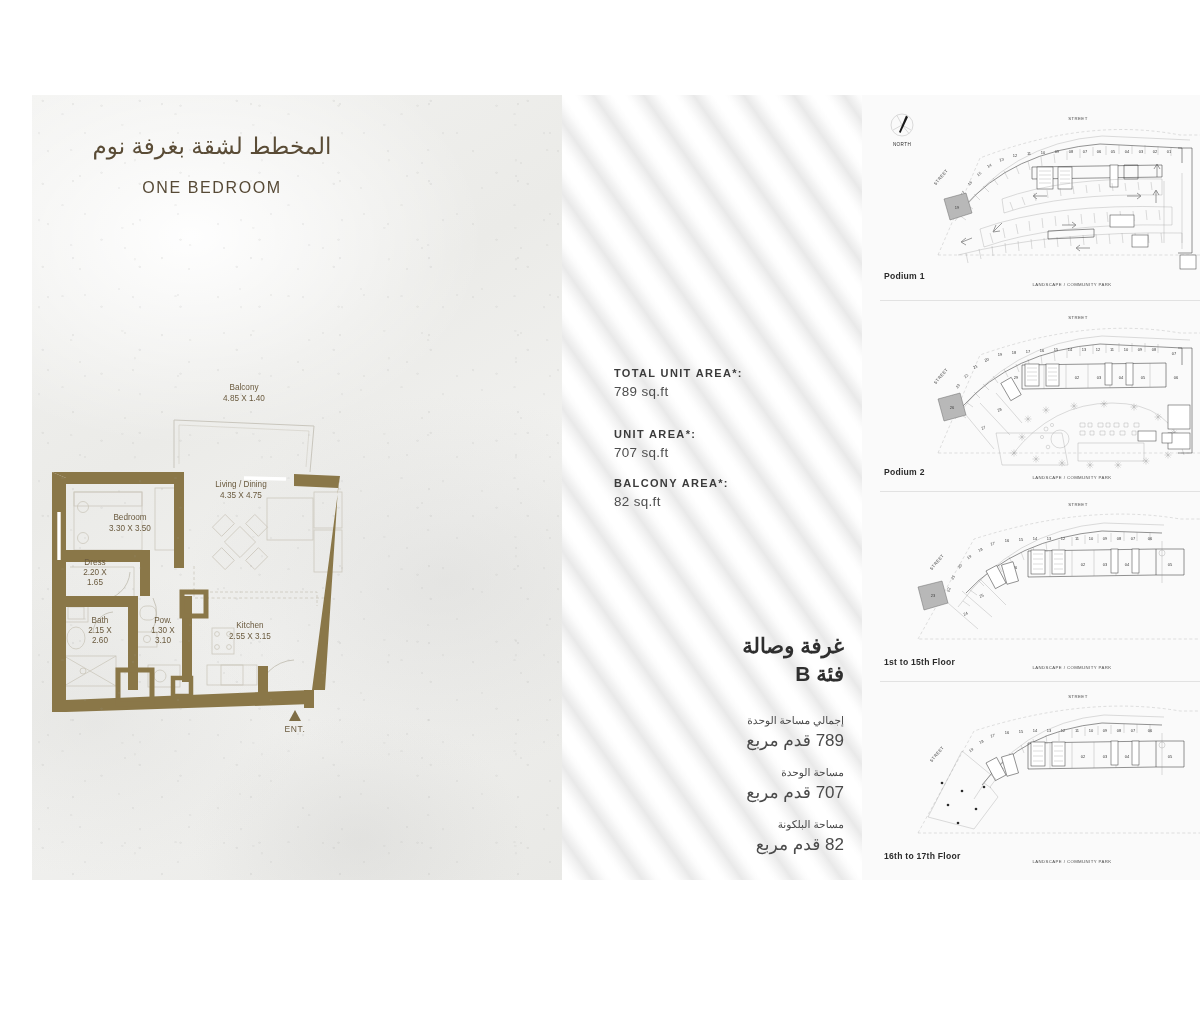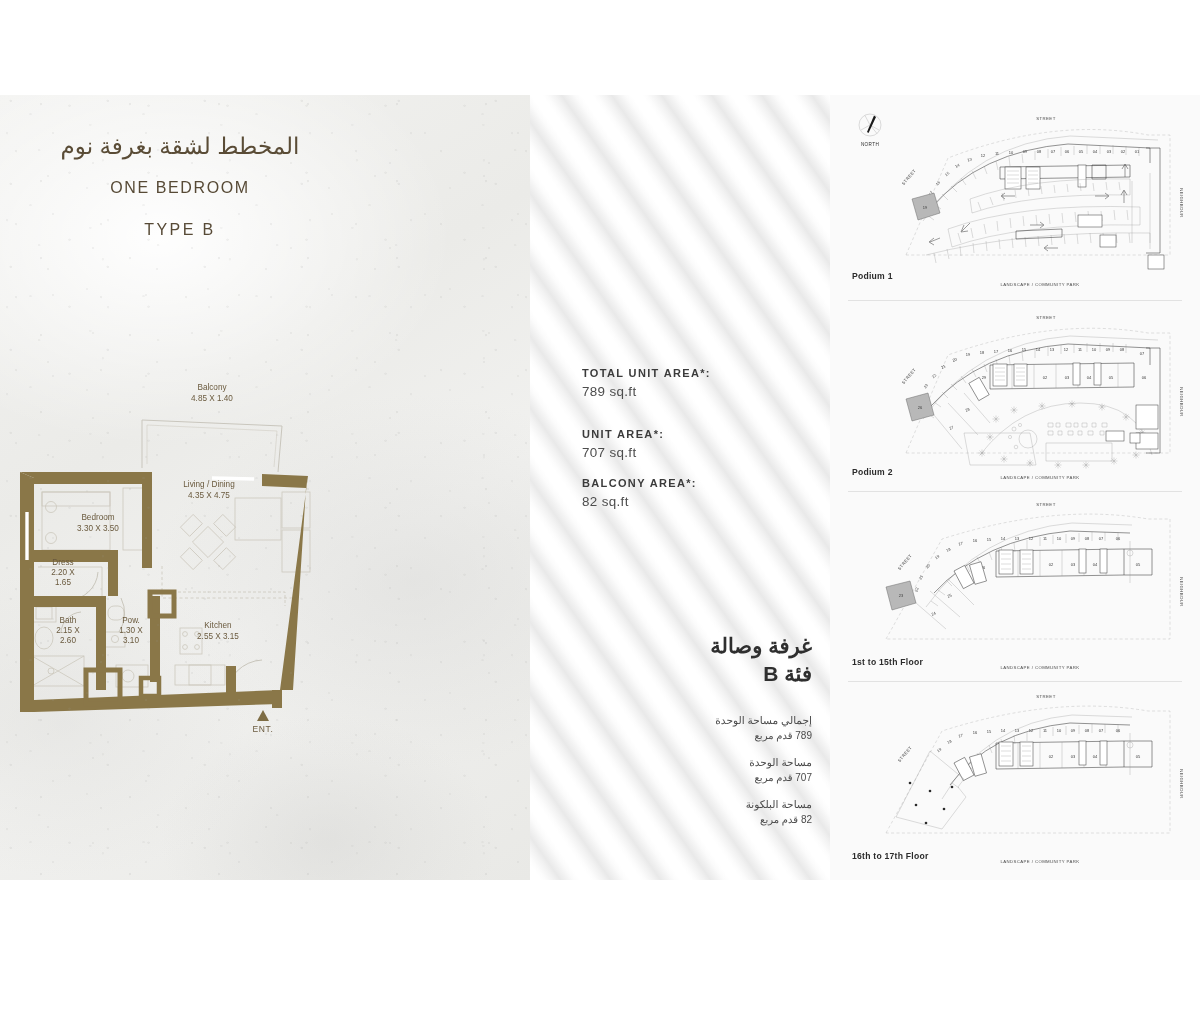--- a/index.html
+++ b/index.html
@@ -5,21 +5,21 @@
   * { box-sizing: border-box; margin: 0; padding: 0; }
   html, body {
     width: 1200px; height: 1021px;
     background: #ffffff;
     font-family: "Liberation Sans", sans-serif;
     overflow: hidden;
   }
   #root { position: relative; width: 1200px; height: 1021px; background: #fff; }
 
   
-  .panel { position: absolute; top: 95px; height: 785px; overflow: hidden; }
+  .panel { position: absolute; top: 95px; height: 785px; overflow: hidden; margin-left: 32px; }
 
   #left-panel {
     left: 0; width: 530px;
     background:
       radial-gradient(ellipse 420px 300px at 30% 18%, rgba(255,255,255,.95), rgba(255,255,255,0) 70%),
       radial-gradient(ellipse 360px 260px at 78% 62%, rgba(214,214,212,.45), rgba(255,255,255,0) 72%),
       radial-gradient(ellipse 300px 220px at 12% 80%, rgba(218,218,215,.40), rgba(255,255,255,0) 70%),
       radial-gradient(ellipse 240px 180px at 62% 95%, rgba(206,206,204,.35), rgba(255,255,255,0) 70%),
       linear-gradient(148deg, #f3f3f1 0%, #ebebe8 38%, #f1f1ef 62%, #e9e9e6 100%);
   }
@@ -97,21 +97,21 @@
   .spec-value { font-size: 13.4px; color: #4d4d4d; letter-spacing: .35px; }
   .spec-gap-lg { height: 29px; }
   .spec-gap-sm { height: 17px; }
 
   #spec-block-ar { position: absolute; left: 52px; top: 537px; width: 230px; direction: rtl; }
   .ar-heading {
     font-size: 21px; font-weight: bold; color: #2f2f2f;
     line-height: 1.33; letter-spacing: 0; margin-bottom: 26px;
   }
   .ar-label { font-size: 10.6px; color: #4a4a4a; margin-bottom: 4px; }
-  .ar-value { font-size: 10px; color: #4a4a4a; margin-bottom: 15px; text-align: right; }
+  .ar-value { font-size: 17px; color: #4a4a4a; margin-bottom: 15px; text-align: right; }
 
   
   .keyplan { position: absolute; left: 0; width: 370px; }
   .keyplan svg { display: block; overflow: visible; }
   .kp-caption {
     position: absolute; left: 22px; font-size: 8.6px;
     font-weight: bold; color: #2b2b2b; letter-spacing: .25px;
   }
   .kp-divider { position: absolute; left: 18px; width: 334px; height: 1px; background: #e2e2e2; }
   .kp-unit  { font-family:"Liberation Sans",sans-serif; font-size:4.0px; fill:#3a3a3a; text-anchor:middle; }
@@ -128,21 +128,20 @@
 
 <div id="root">
 
   <section class="panel" id="left-panel">
 
     <div id="heading-block">
       <div class="title-ar">المخطط لشقة بغرفة نوم</div>
       <div class="title-en">
         <div>ONE BEDROOM</div>
       </div>
-      <div class="title-type">TYPE B</div>
     </div>
 
     <div id="floorplan">
       <svg width="320" height="400" viewBox="0 0 320 400">
 
         <g stroke="#c9c6bd" fill="none" stroke-width="1">
           <path d="M132,108 L132,60 L272,66 L268,112"></path>
         </g>
         <g stroke="#d4d1c8" fill="none" stroke-width=".7">
           <path d="M137,104 L137,65 L267,71 L264,107"></path>

